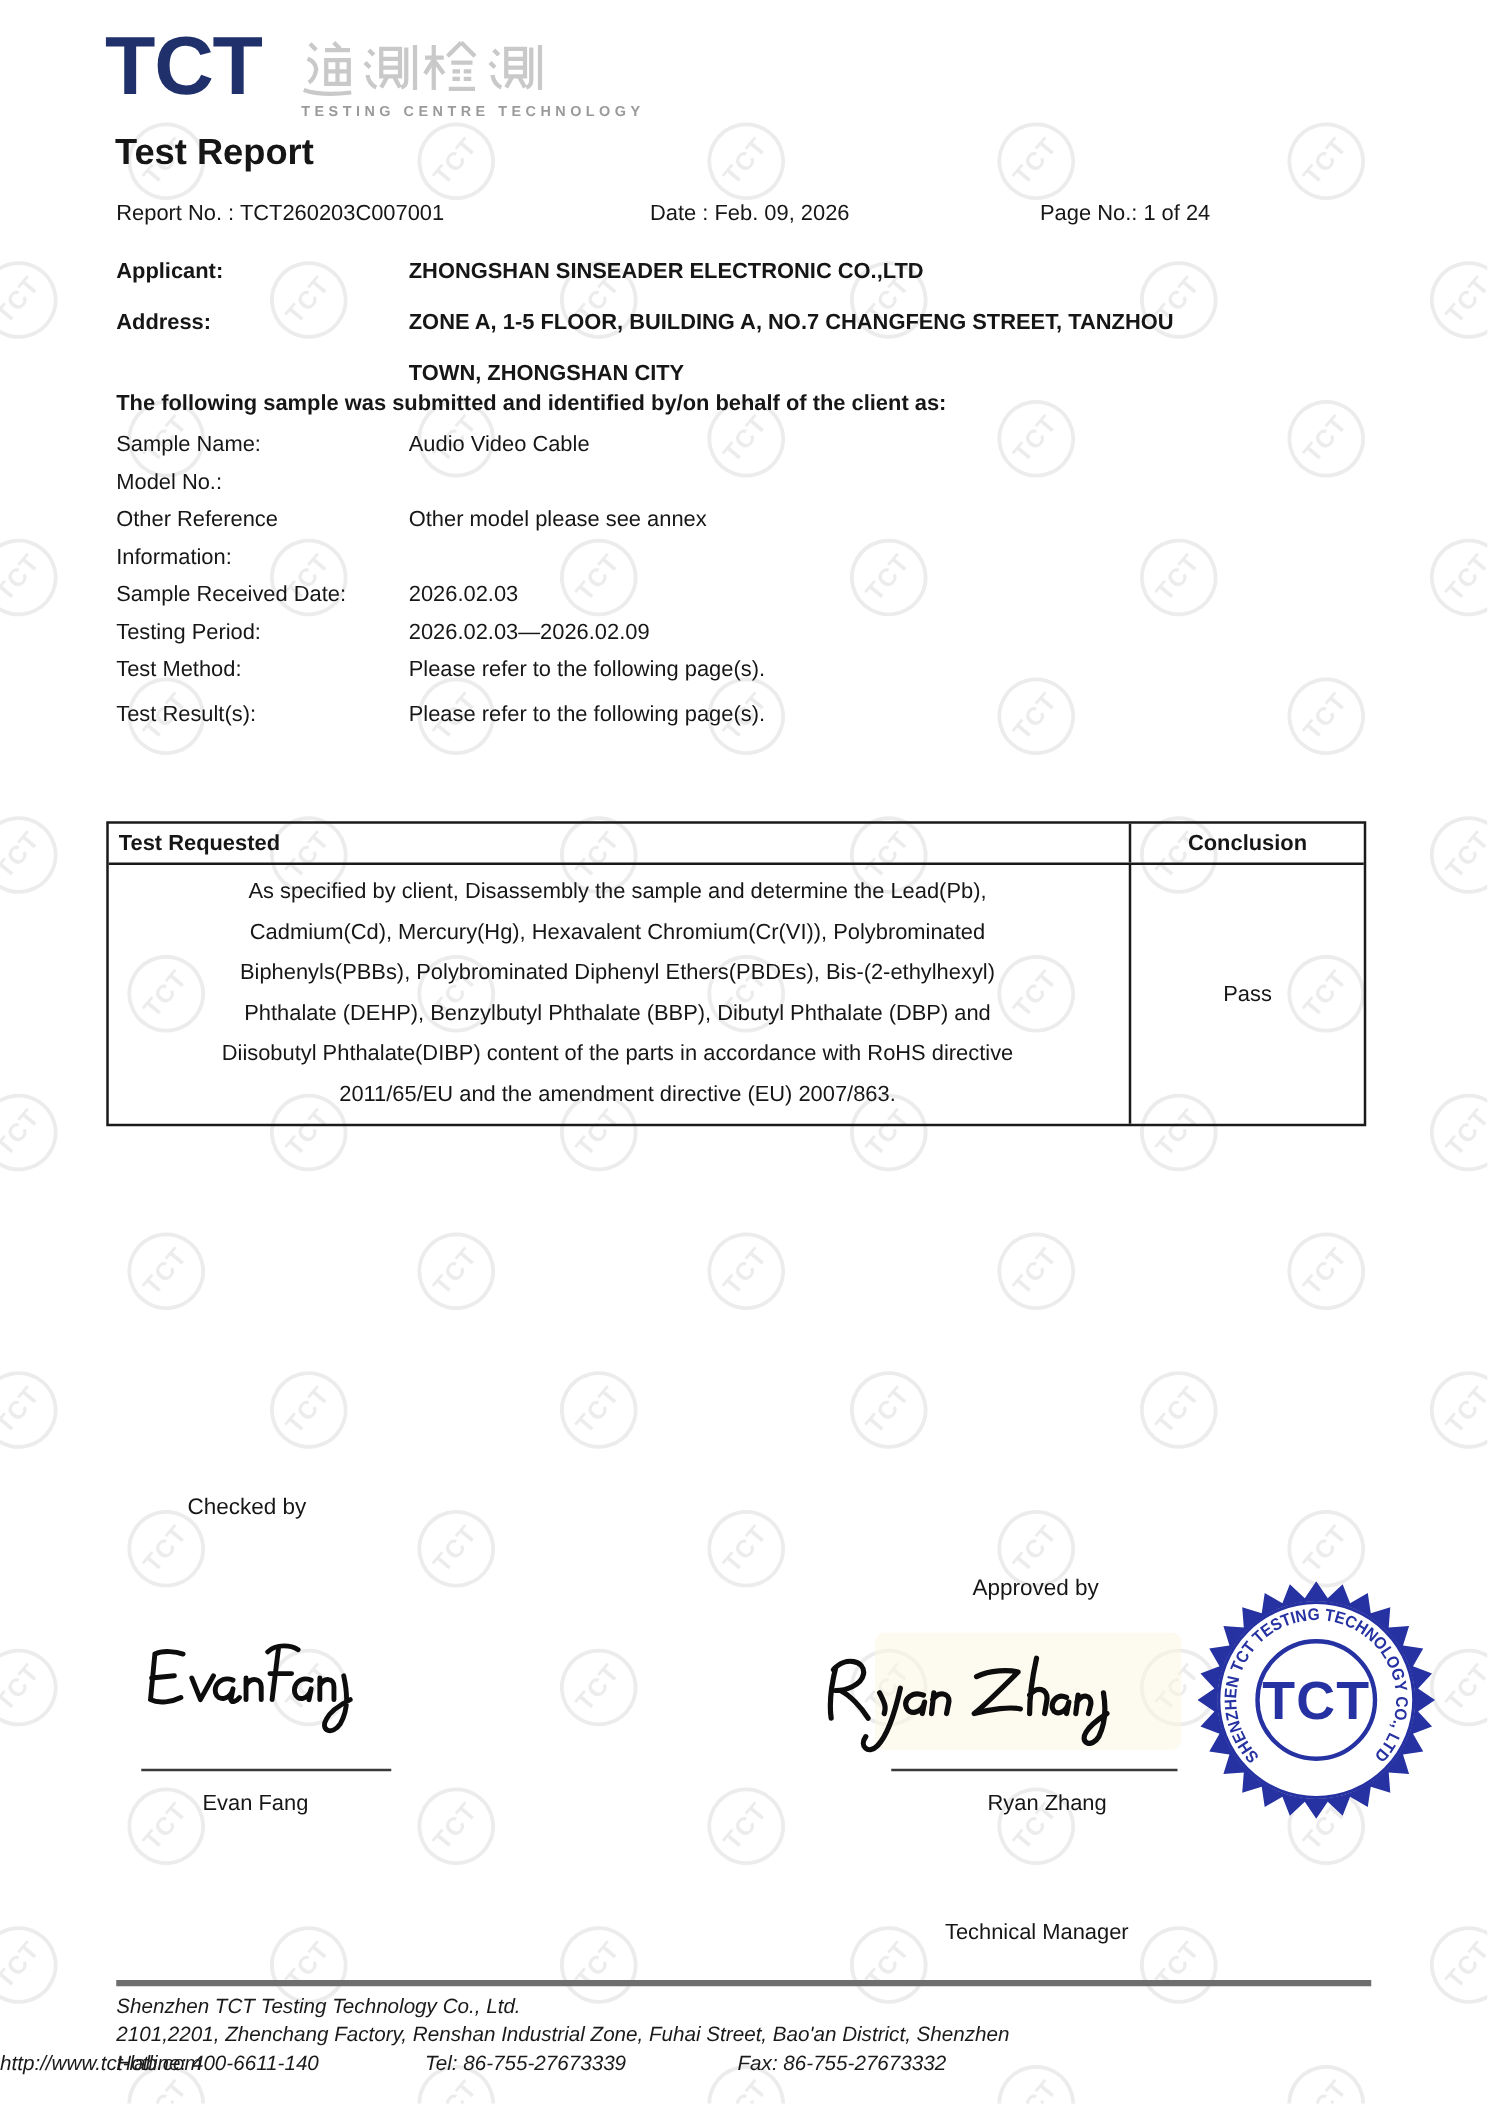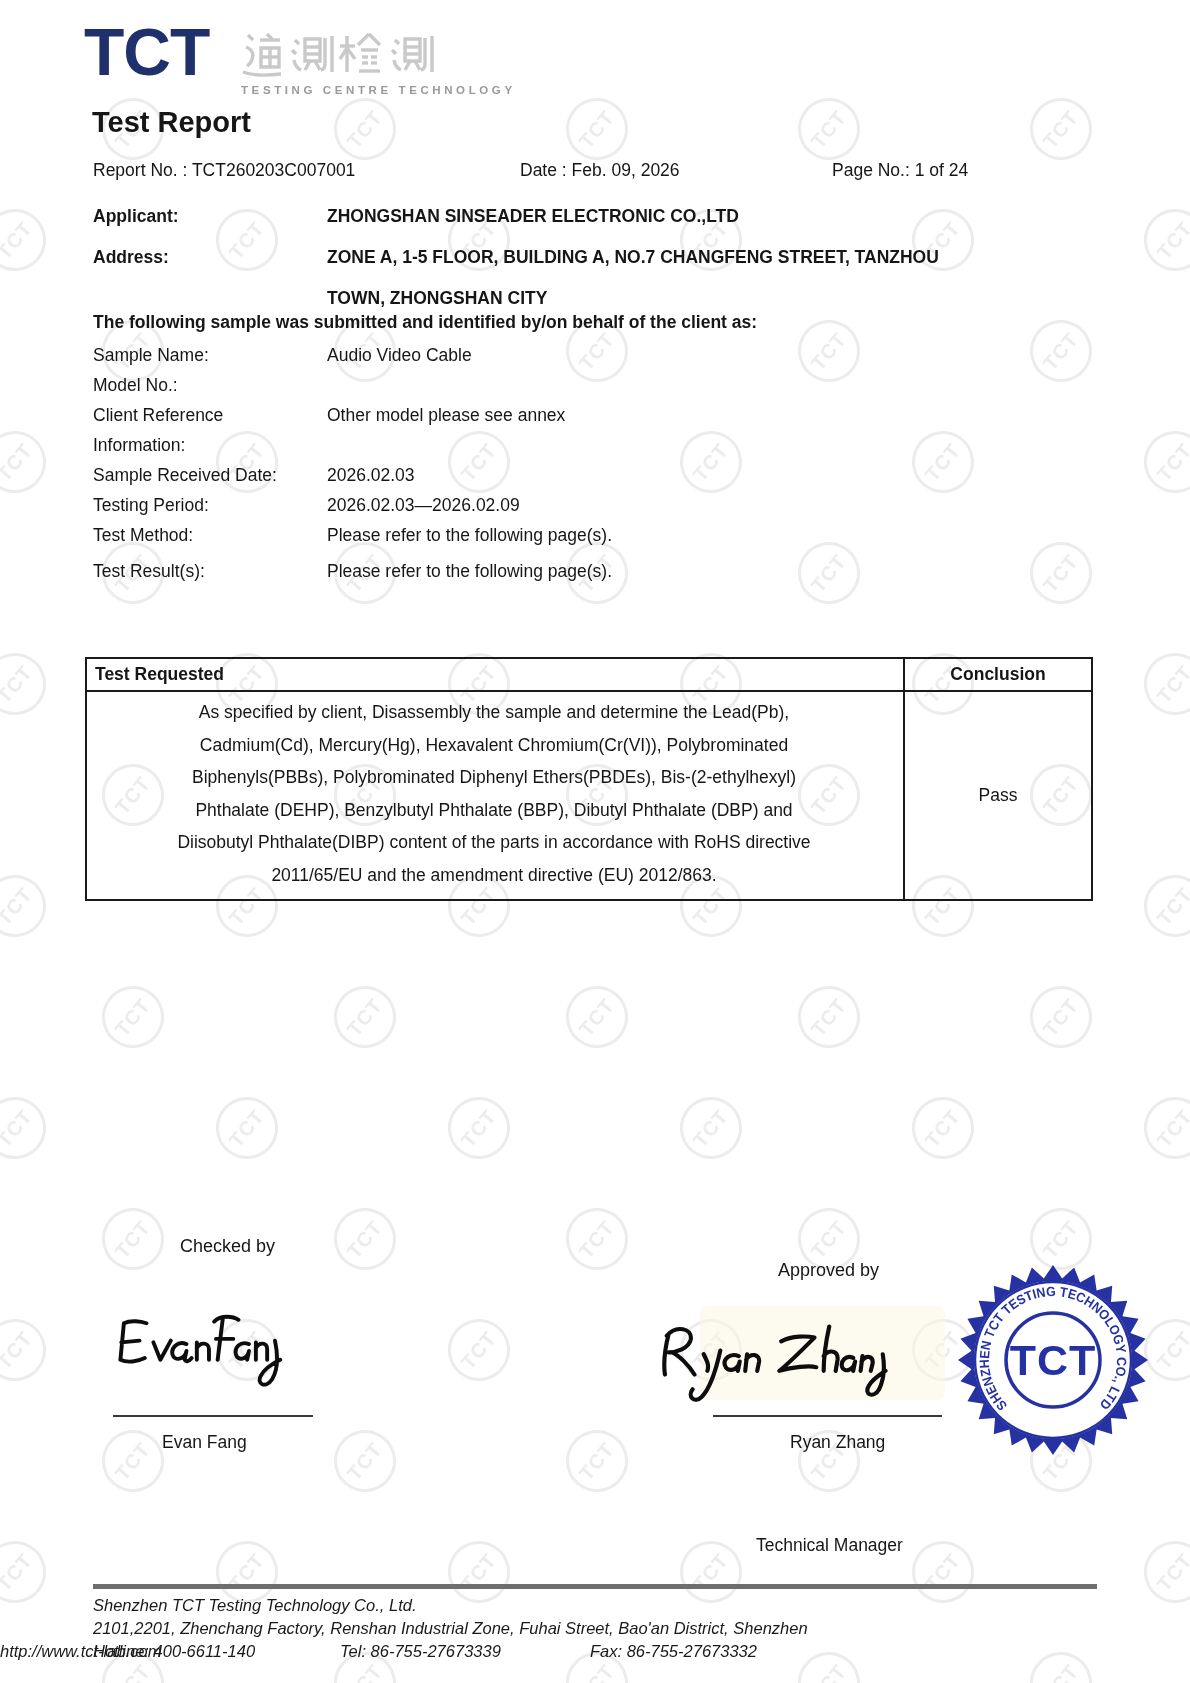--- a/index.html
+++ b/index.html
@@ -415,21 +415,21 @@
 
   <div class="sample-block" id="sample-rows">
       <div class="info-row">
         <div class="lbl">Sample Name:</div>
         <div class="val">Audio Video Cable</div>
       </div>
       <div class="info-row">
         <div class="lbl">Model No.:</div>
       </div>
       <div class="info-row">
-        <div class="lbl">Client Reference Information:</div>
+        <div class="lbl">Other Reference Information:</div>
         <div class="val">Other model please see annex</div>
       </div>
       <div class="info-row">
         <div class="lbl">Sample Received Date:</div>
         <div class="val">2026.02.03</div>
       </div>
       <div class="info-row">
         <div class="lbl">Testing Period:</div>
         <div class="val">2026.02.03—2026.02.09</div>
       </div>
@@ -448,27 +448,27 @@
       <div class="c1">Test Requested</div>
       <div class="c2">Conclusion</div>
     </div>
     <div class="row bodyrow">
       <div class="c1" id="requested-cell">
           <div class="tline">As specified by client, Disassembly the sample and determine the Lead(Pb),</div>
           <div class="tline">Cadmium(Cd), Mercury(Hg), Hexavalent Chromium(Cr(VI)), Polybrominated</div>
           <div class="tline">Biphenyls(PBBs), Polybrominated Diphenyl Ethers(PBDEs), Bis-(2-ethylhexyl)</div>
           <div class="tline">Phthalate (DEHP), Benzylbutyl Phthalate (BBP), Dibutyl Phthalate (DBP) and</div>
           <div class="tline">Diisobutyl Phthalate(DIBP) content of the parts in accordance with RoHS directive</div>
-          <div class="tline">2011/65/EU and the amendment directive (EU) 2012/863.</div>
+          <div class="tline">2011/65/EU and the amendment directive (EU) 2007/863.</div>
         </div>
       <div class="c2">Pass</div>
     </div>
   </div>
 
-  <div class="sign-label" style="left:150px; top:1236px;margin-left:30px;">Checked by</div>
+  <div class="sign-label" style="left:150px; top:1195px;">Checked by</div>
   <svg class="sig-svg" style="left:110px; top:1302px;" width="178" height="92" viewBox="0 0 205 105">
     <path d="M16 24 L12 66 M16 24 C24 20 36 22 42 24 M13 46 L34 44 M12 66 C20 70 32 68 40 64
              M50 46 L58 66 L70 44
              M88 48 C78 44 70 52 72 60 C74 68 86 66 88 56 L86 66 C87 69 91 68 94 64
              M100 46 L100 66 M100 53 C104 45 114 46 114 54 L114 66
              M130 18 L124 66 M120 22 C128 14 142 16 148 20 M122 42 L142 42
              M160 48 C150 44 143 52 145 60 C147 68 158 66 160 56 L158 66
              M168 46 L168 66 M168 53 C172 45 181 46 181 54 L181 66
              M190 44 C193 58 195 74 187 88 C179 100 168 94 174 84 C178 76 188 70 196 66"></path>
   </svg>

